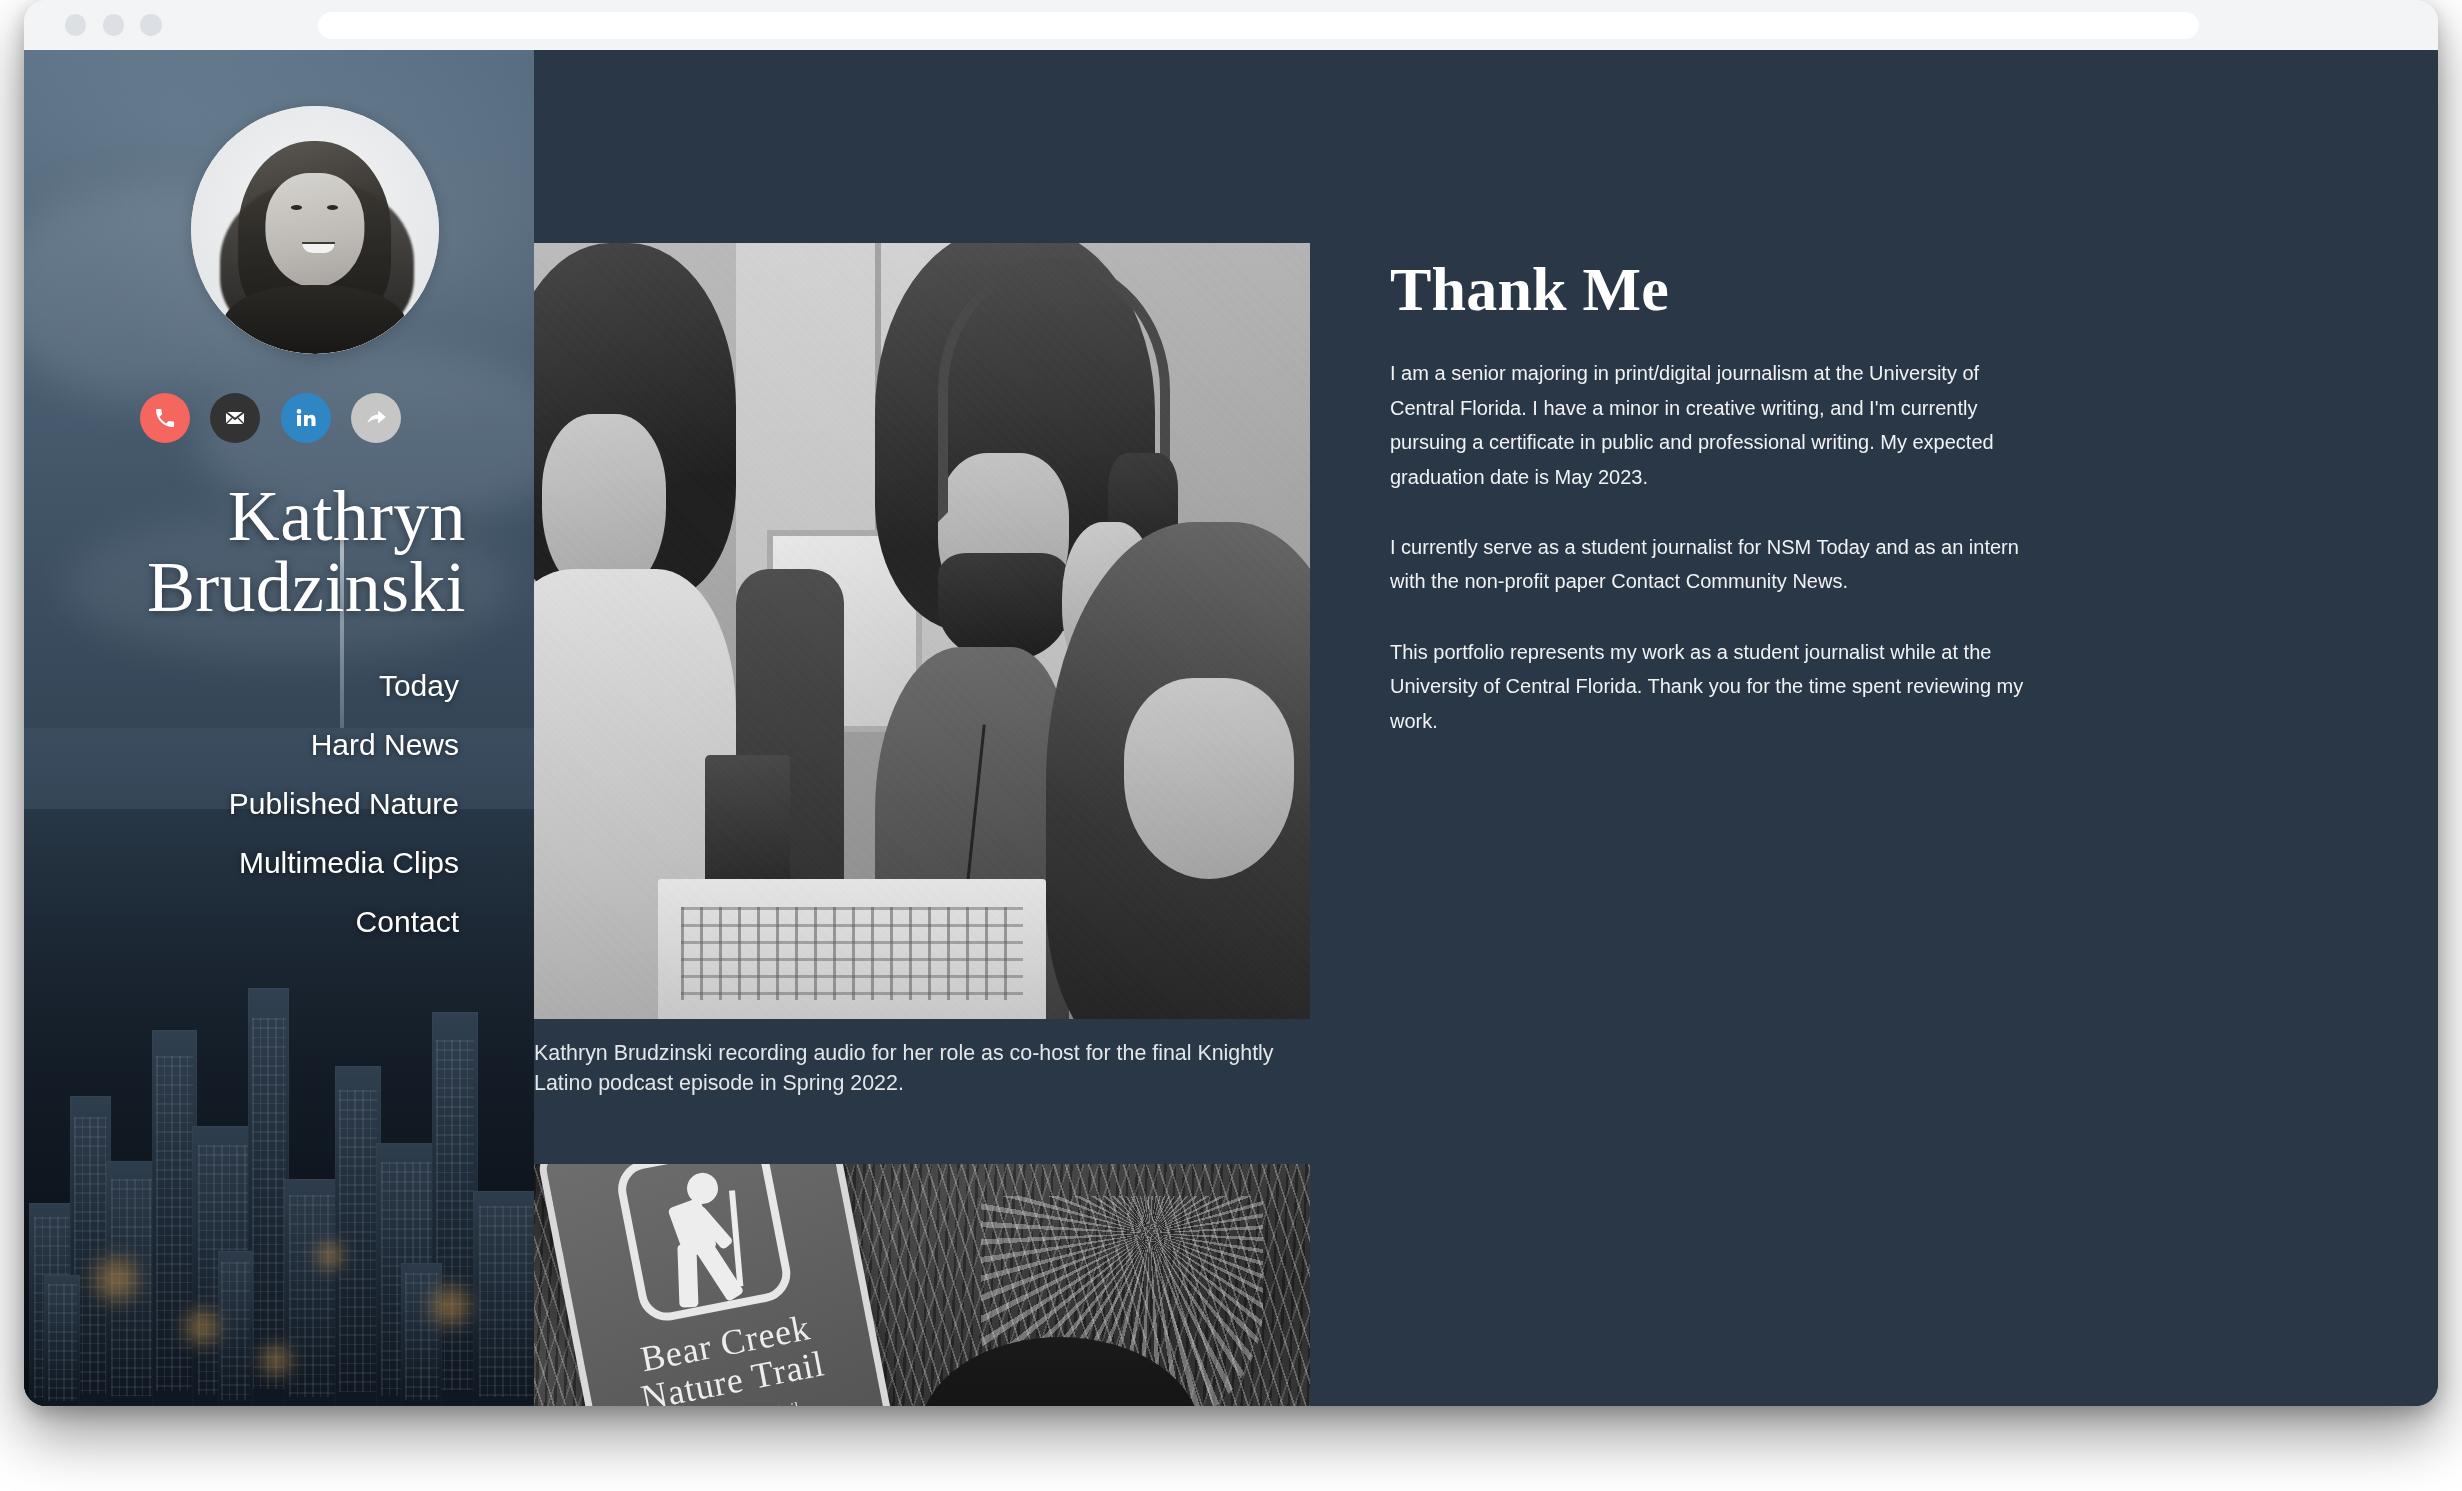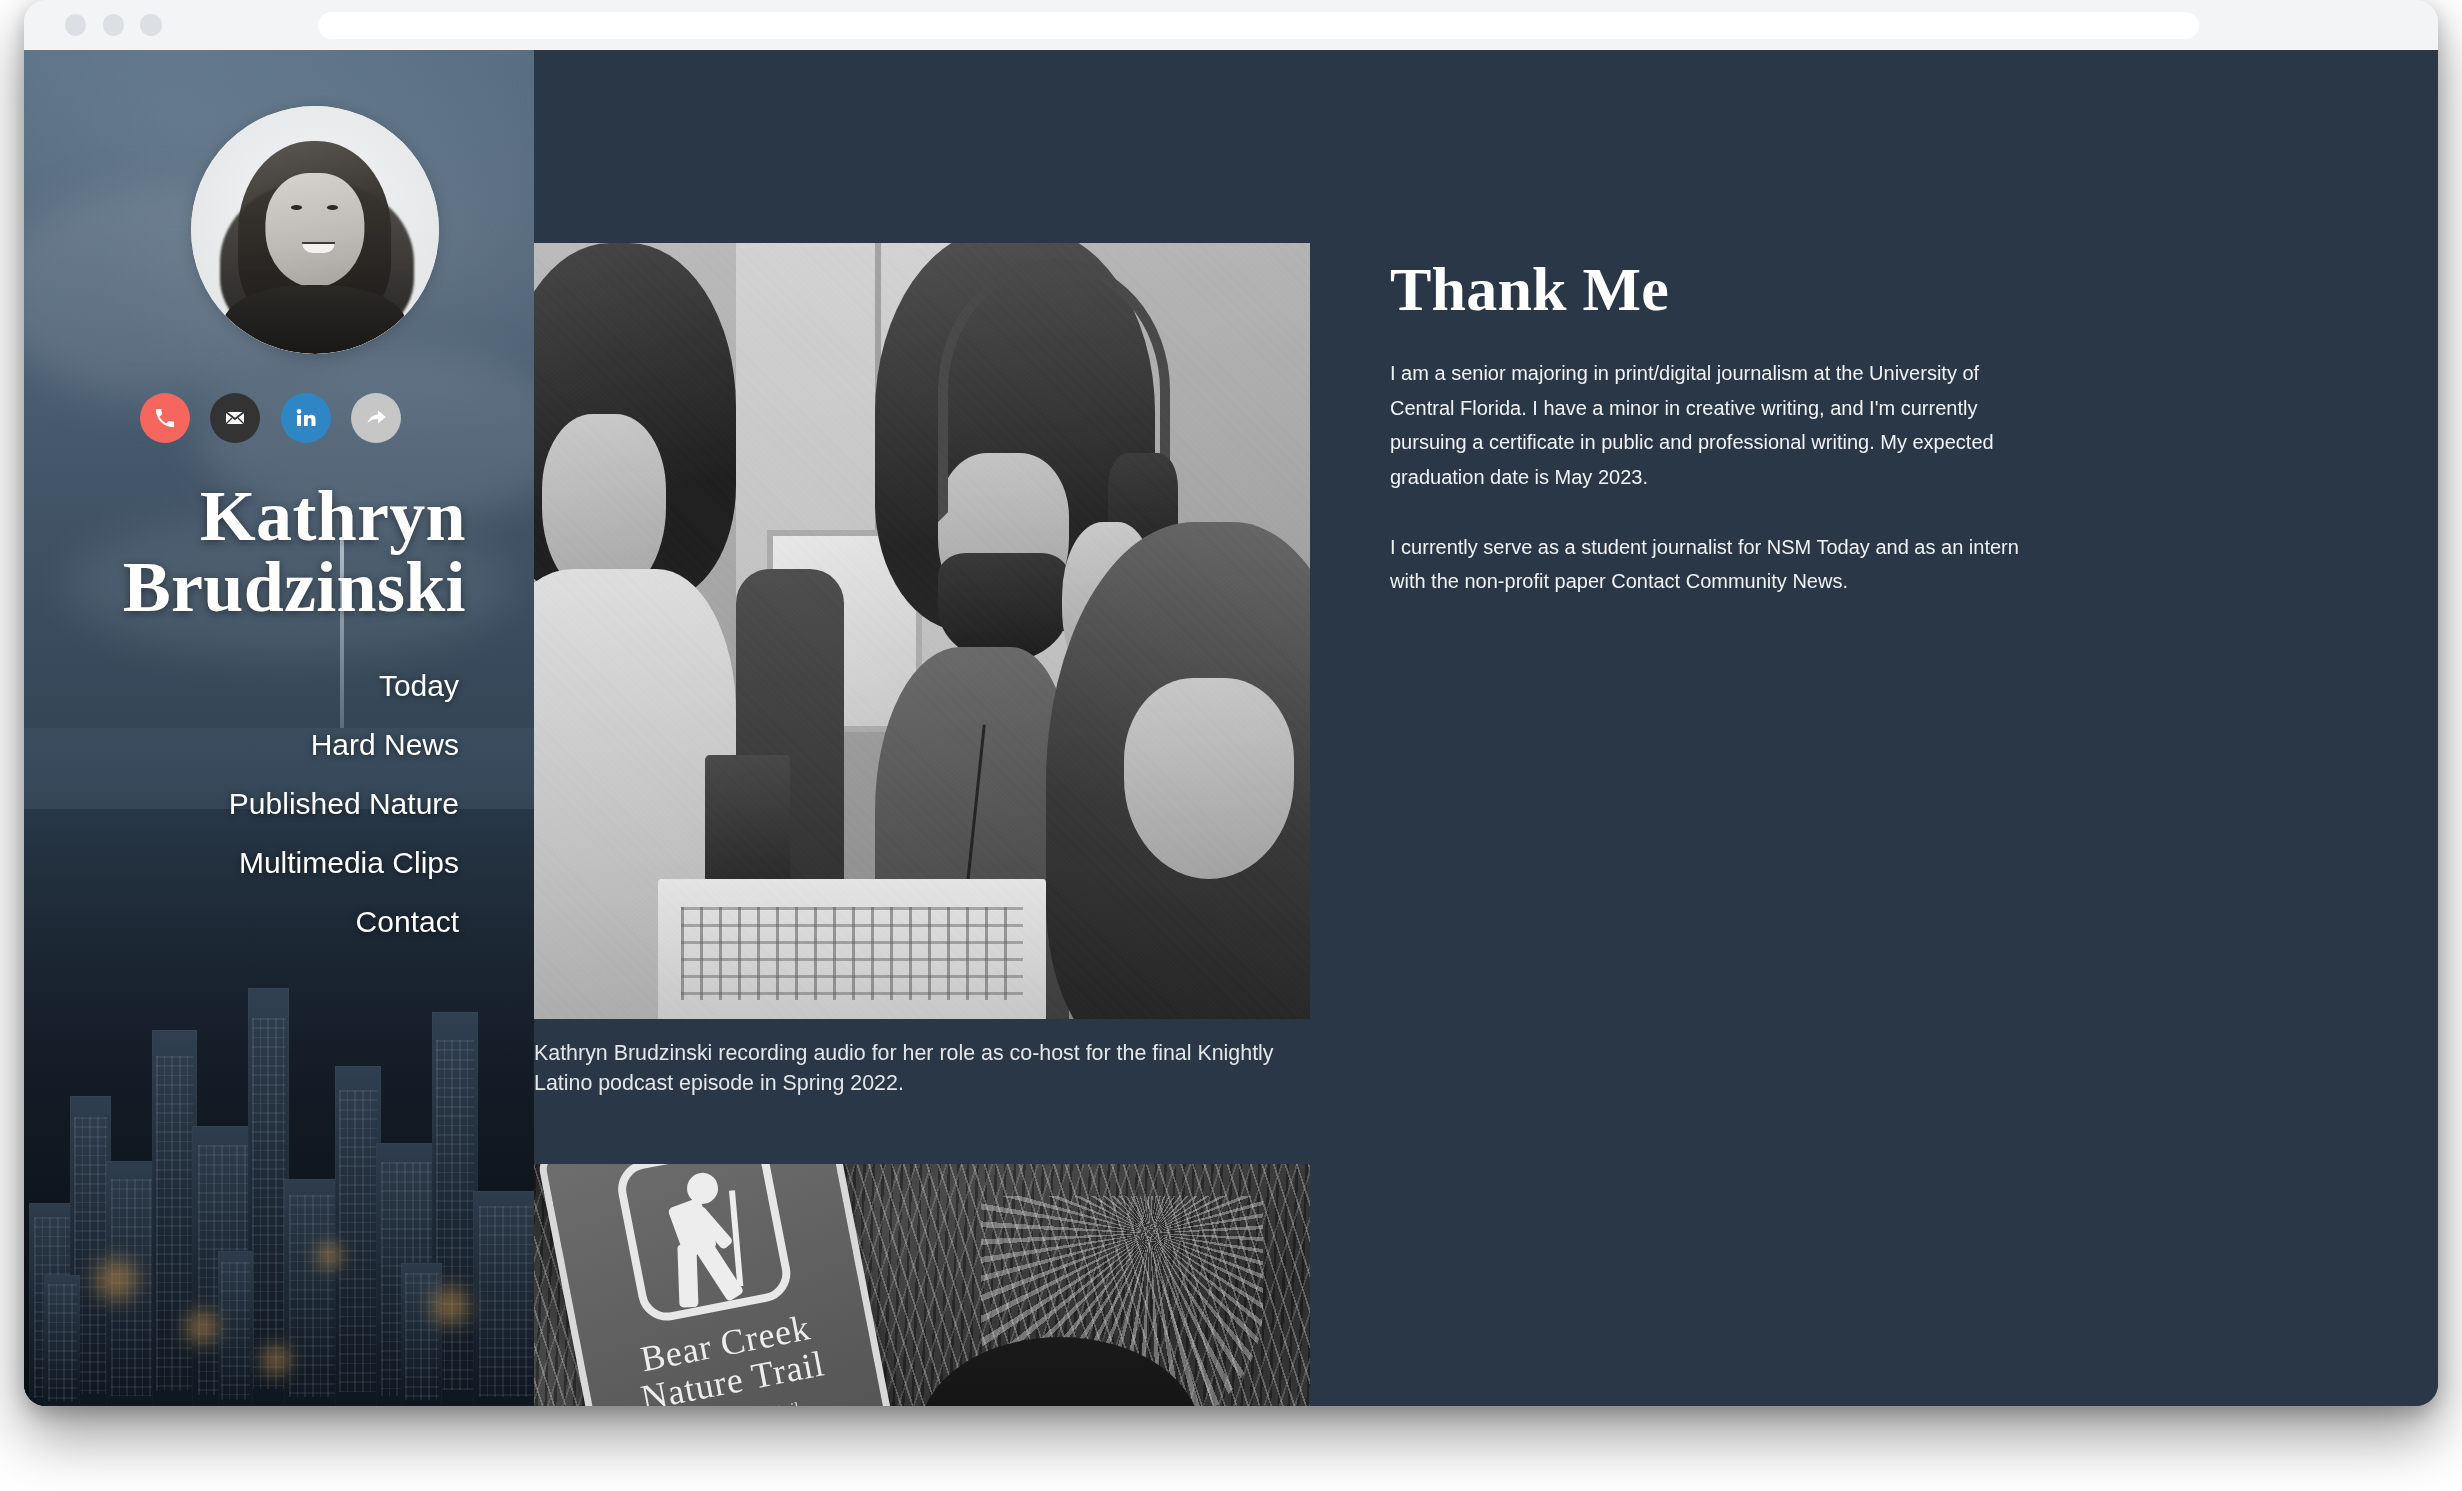--- a/index.html
+++ b/index.html
@@ -223,21 +223,21 @@
     justify-content: center;
     cursor: pointer;
   }
   .social-btn svg { display: block; }
 
   
   .site-name {
     margin-top: 38px;
     margin-right: 5.1px;
     font-family: "Liberation Serif", "DejaVu Serif", serif;
-    font-weight: 700;
+    font-weight: 400;
     font-size: 72px;
     line-height: 0.98;
     color: #ffffff;
     text-align: right;
     letter-spacing: 0.3px;
     text-shadow: 0 1.7px 8.5px rgba(0,0,0,0.45);
     max-width: 410px;
   }
 
   
@@ -694,19 +694,20 @@
             </div>
           </div>
         </div>
       </div>
 
       <section class="about-col">
         <h1 class="about-title">Thank Me</h1>
         <div class="about-body">
           <p class="about-p">I am a senior majoring in print/digital journalism at the University of Central Florida. I have a minor in creative writing, and I'm currently pursuing a certificate in public and professional writing. My expected graduation date is May 2023.</p>
           <p class="about-p">I currently serve as a student journalist for NSM Today and as an intern with the non-profit paper Contact Community News.</p>
+          <p class="about-p">This portfolio represents my work as a student journalist while at the University of Central Florida. Thank you for the time spent reviewing my work.</p>
         </div>
       </section>
 
     </main>
   </div>
 </div>
 
 
 </body></html>

